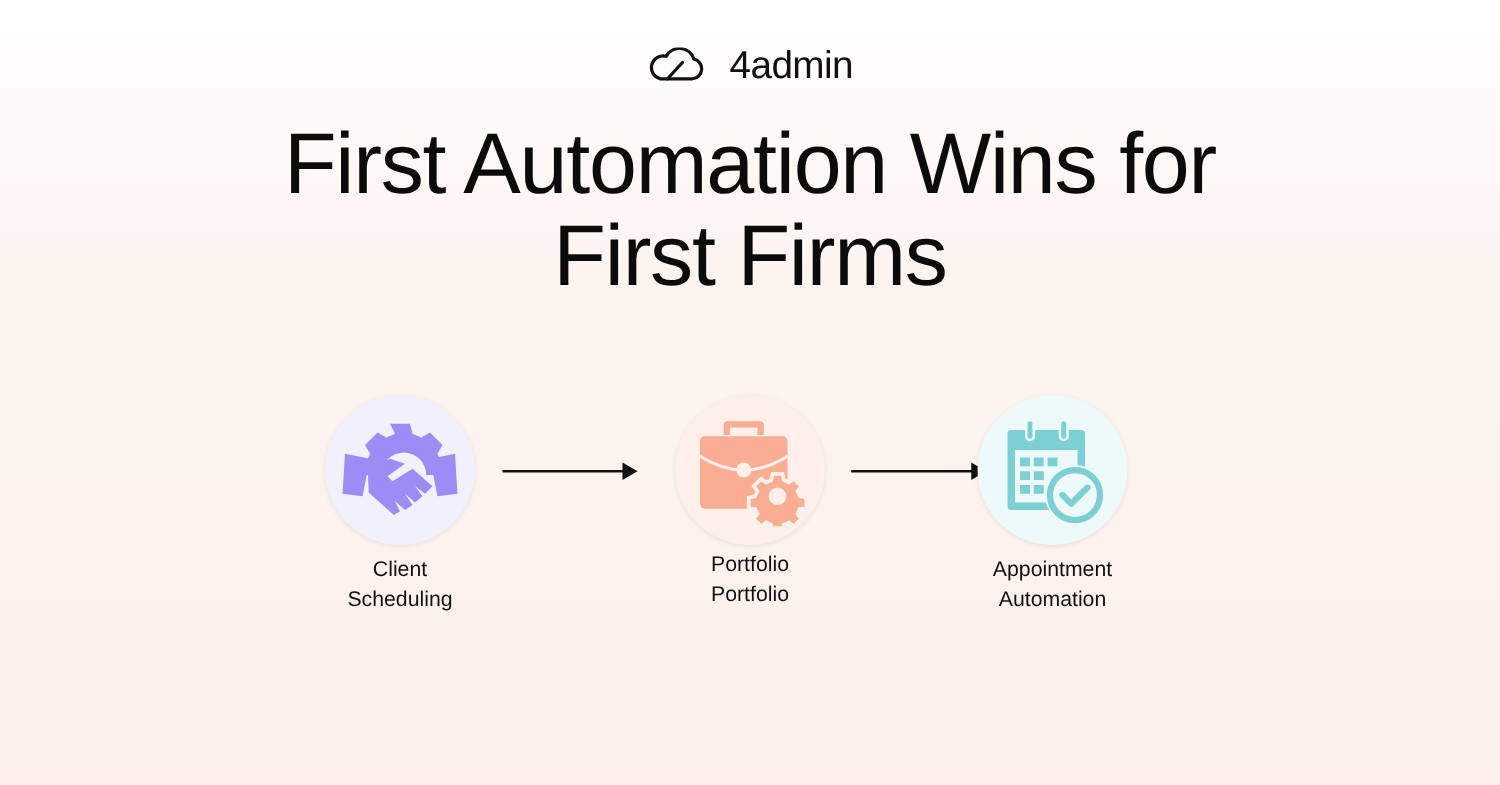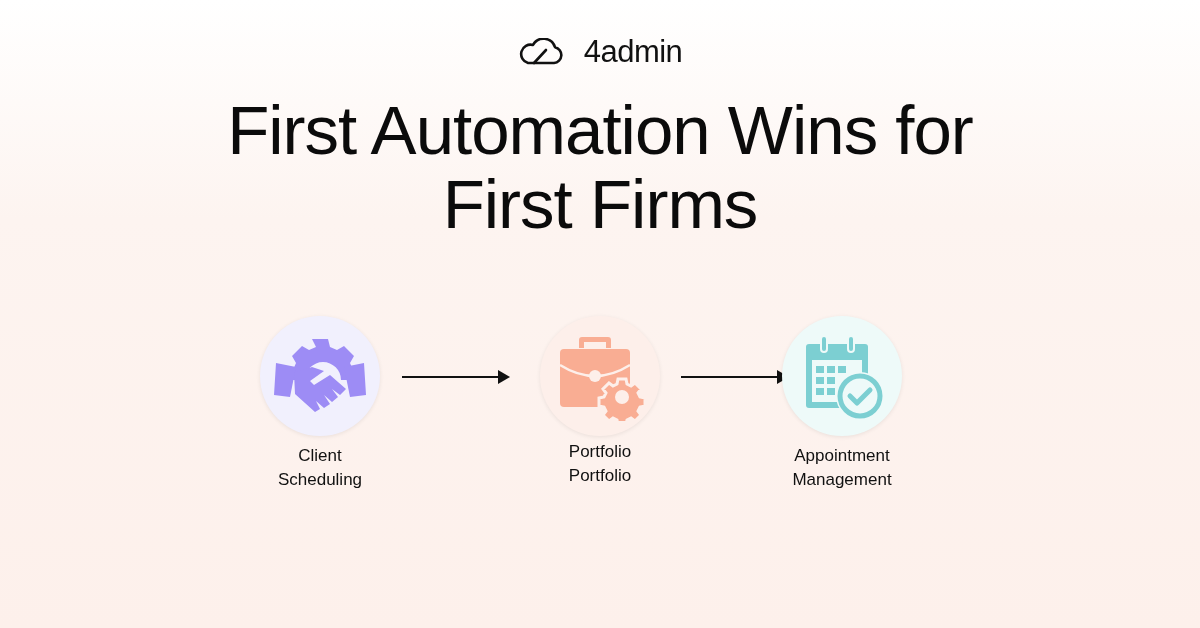--- a/index.html
+++ b/index.html
@@ -118,15 +118,15 @@
       </g>
       <rect x="27" y="8" width="6" height="16" rx="3" fill="#7ccfd2" stroke="#eefaf9" stroke-width="2"></rect>
       <rect x="54" y="8" width="6" height="16" rx="3" fill="#7ccfd2" stroke="#eefaf9" stroke-width="2"></rect>
       <circle cx="66" cy="68" r="24" fill="#eefaf9"></circle>
       <circle cx="66" cy="68" r="20" fill="none" stroke="#7ccfd2" stroke-width="5"></circle>
       <path d="M56 68 l7 7 l13 -13" fill="none" stroke="#7ccfd2" stroke-width="5" stroke-linecap="round" stroke-linejoin="round"></path>
     </svg>
   </div>
   <div class="label">
     <div>Appointment</div>
-    <div>Management</div>
+    <div>Automation</div>
   </div>
 </div>
 
 </body></html>

